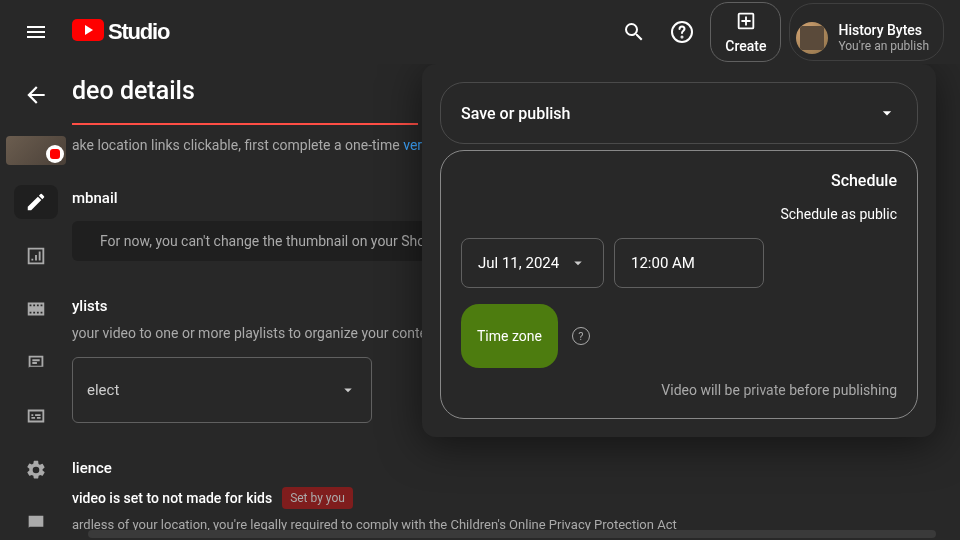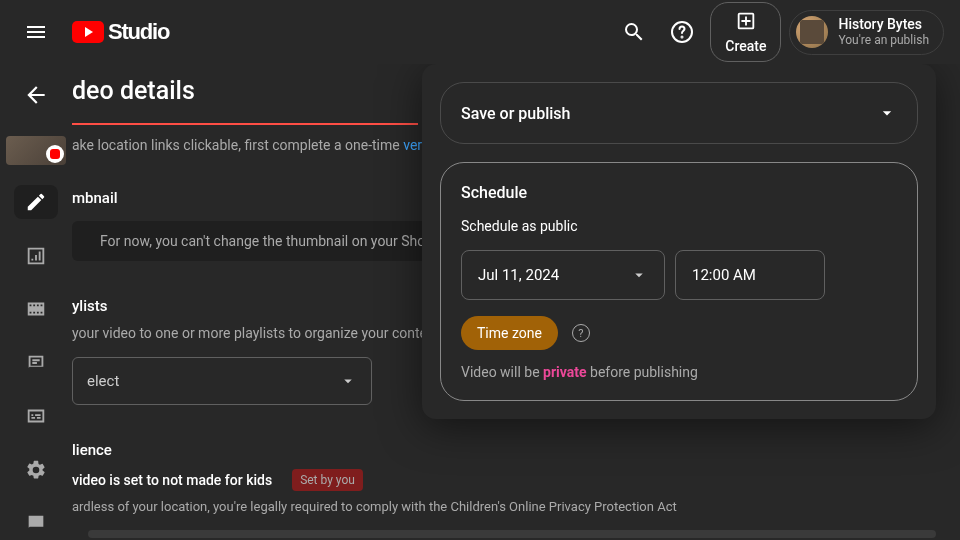--- a/index.html
+++ b/index.html
@@ -2,32 +2,32 @@
 <html><head>
 <meta charset="utf-8">
 <style>
   * { box-sizing: border-box; margin: 0; padding: 0; font-family: Roboto, Arial, sans-serif; }
   body { background: #282828; color: #fff; width: 960px; height: 540px; overflow: hidden; position: relative; }
 
   
   .header { position: absolute; top: 0; left: 0; right: 0; height: 64px; background: #282828; display: flex; align-items: center; padding: 0 16px; z-index: 10; }
   .hamburger { width: 40px; height: 40px; display: flex; align-items: center; justify-content: center; cursor: pointer; border-radius: 50%; }
   .hamburger svg { width: 24px; height: 24px; fill: #fff; }
-  .logo { display: flex; align-items: center; margin-left: 16px; }
+  .logo { display: flex; align-items: flex-start; margin-left: 16px; }
   .logo-play { background: #ff0000; width: 32px; height: 22px; border-radius: 5px; display: flex; align-items: center; justify-content: center; }
   .logo-play::before { content: ''; border-left: 8px solid #fff; border-top: 5px solid transparent; border-bottom: 5px solid transparent; margin-left: 2px; }
   .logo-text { color: #fff; font-size: 22px; font-weight: 600; margin-left: 4px; letter-spacing: -1.2px; font-family: 'Arial Black', Arial, sans-serif; }
   .header-right { margin-left: auto; display: flex; align-items: center; gap: 8px; }
   .icon-btn { width: 40px; height: 40px; display: flex; align-items: center; justify-content: center; border-radius: 50%; cursor: pointer; }
   .icon-btn svg { width: 24px; height: 24px; fill: #fff; }
   .help-btn svg { fill: none; stroke: #fff; stroke-width: 2; }
   .create-btn { display: flex; align-items: center; gap: 6px; border: 1px solid #606060; border-radius: 18px; padding: 7px 14px; cursor: pointer; flex-direction: column; }
   .create-btn svg { width: 22px; height: 22px; fill: #fff; }
   .create-btn span { font-size: 14px; font-weight: 500; }
-  .account-chip { display: flex; align-items: center; gap: 10px; border: 1px solid #3f3f3f; border-radius: 24px; padding: 5px 14px 6px 6px; cursor: pointer; }
+  .account-chip { display: flex; align-items: center; gap: 10px; border: 1px solid #3f3f3f; border-radius: 24px; padding: 18px 14px 6px 6px; cursor: pointer; }
   .avatar { width: 32px; height: 32px; border-radius: 50%; background: radial-gradient(circle at 30% 30%, #d4a574, #8b6f47); position: relative; overflow: hidden; }
   .avatar::after { content: ''; position: absolute; inset: 4px; background: #5a4a3a; border-radius: 2px; }
   .account-info { display: flex; flex-direction: column; line-height: 1.2; }
   .account-name { font-size: 14px; font-weight: 500; }
   .account-role { font-size: 12px; color: #aaa; }
 
   
   .rail { position: absolute; left: 0; top: 64px; bottom: 0; width: 72px; display: flex; flex-direction: column; align-items: center; padding-top: 16px; gap: 14px; }
   .rail-back { width: 40px; height: 40px; display: flex; align-items: center; justify-content: center; cursor: pointer; }
   .rail-back svg { width: 26px; height: 26px; fill: #fff; }
@@ -41,46 +41,46 @@
 
   
   .main { position: absolute; left: 72px; top: 64px; bottom: 0; right: 0; padding: 0 24px 0 0; overflow: hidden; }
   .page-title { font-size: 25px; font-weight: 500; margin-top: 12px; }
   .tab-underline { width: 346px; height: 2px; background: #ff4e45; margin-top: 18px; }
   .hint-row { font-size: 14px; color: #aaa; margin-top: 12px; }
   .hint-row a { color: #3ea6ff; text-decoration: none; }
   .section-h { font-size: 15px; font-weight: 500; margin-top: 36px; }
   .thumb-strip { background: #1f1f1f; border-radius: 6px; padding: 12px 28px; margin-top: 14px; color: #aaa; font-size: 14px; display: flex; align-items: center; gap: 10px; }
   .playlist-hint { font-size: 14px; color: #aaa; margin-top: 10px; }
-  .select-box { margin-top: 16px; width: 300px; height: 48px; border: 1px solid #606060; border-radius: 6px; display: flex; align-items: center; justify-content: space-between; padding: 0 14px; color: #ccc; font-size: 15px; cursor: pointer; }
+  .select-box { margin-top: 16px; width: 300px; height: 66px; border: 1px solid #606060; border-radius: 6px; display: flex; align-items: center; justify-content: space-between; padding: 0 14px; color: #ccc; font-size: 15px; cursor: pointer; }
   .select-box svg { width: 18px; height: 18px; fill: #ccc; }
-  .aud-row { display: flex; align-items: center; gap: 20px; margin-top: 10px; }
+  .aud-row { display: flex; align-items: center; gap: 10px; margin-top: 10px; }
   .aud-main { font-size: 14px; font-weight: 500; }
   .chip { background: #7f1d1d; color: #aaa; font-size: 12px; padding: 4px 8px; border-radius: 4px; }
   .aud-sub { font-size: 13px; color: #aaa; margin-top: 8px; }
 
   
   .panel { position: absolute; right: 24px; top: 64px; width: 514px; background: #282828; border-radius: 14px; padding: 18px; box-shadow: 0 8px 40px rgba(0,0,0,.5); }
   .card { border: 1px solid #4a4a4a; border-radius: 24px; padding: 20px; }
   .card-header { display: flex; align-items: center; justify-content: space-between; cursor: pointer; }
   .card-title { font-size: 16px; font-weight: 500; }
   .card-header svg { width: 20px; height: 20px; fill: #fff; }
-  .card.schedule { border-color: #888; margin-top: 18px; }
+  .card.schedule { border-color: #888; margin-top: 6px; text-align: right; }
   .sched-title { font-size: 16px; font-weight: 500; }
   .sched-sub { font-size: 14px; margin-top: 16px; }
   .dt-row { display: flex; gap: 10px; margin-top: 16px; }
   .dt-box { border: 1px solid #606060; border-radius: 8px; height: 50px; display: flex; align-items: center; padding: 0 16px; font-size: 15px; cursor: pointer; }
-  .dt-box.date { width: 204px; justify-content: space-between; }
+  .dt-box.date { width: 143px; justify-content: space-between; }
   .dt-box.date svg { width: 18px; height: 18px; fill: #ccc; }
   .dt-box.time { width: 150px; }
   .tz-row { display: flex; align-items: center; gap: 14px; margin-top: 16px; }
-  .tz-btn { background: #a16207; border-radius: 18px; padding: 9px 16px; font-size: 14px; cursor: pointer; }
+  .tz-btn { background: #4d7c0f; border-radius: 18px; padding: 24px 16px; font-size: 14px; cursor: pointer; }
   .tz-help { width: 18px; height: 18px; border: 1.5px solid #aaa; border-radius: 50%; display: flex; align-items: center; justify-content: center; font-size: 11px; color: #aaa; cursor: pointer; }
   .sched-note { font-size: 14px; color: #aaa; margin-top: 14px; }
-  .sched-note b { color: #ec4899; font-weight: 700; }
+  .sched-note b { color: #a3a3a3; font-weight: 400; }
   .panel-actions { display: flex; justify-content: flex-end; margin-top: 16px; }
   .done-btn { background: #3f3f3f; border-radius: 18px; padding: 10px 18px; font-size: 14px; font-weight: 500; cursor: pointer; }
   .bottom-scrollbar { position: absolute; left: 88px; right: 24px; bottom: 2px; height: 8px; background: #3a3a3a; border-radius: 4px; }
 </style>
 </head>
 <body>
 
 <div class="header">
   <div class="hamburger">
     <svg viewBox="0 0 24 24">

